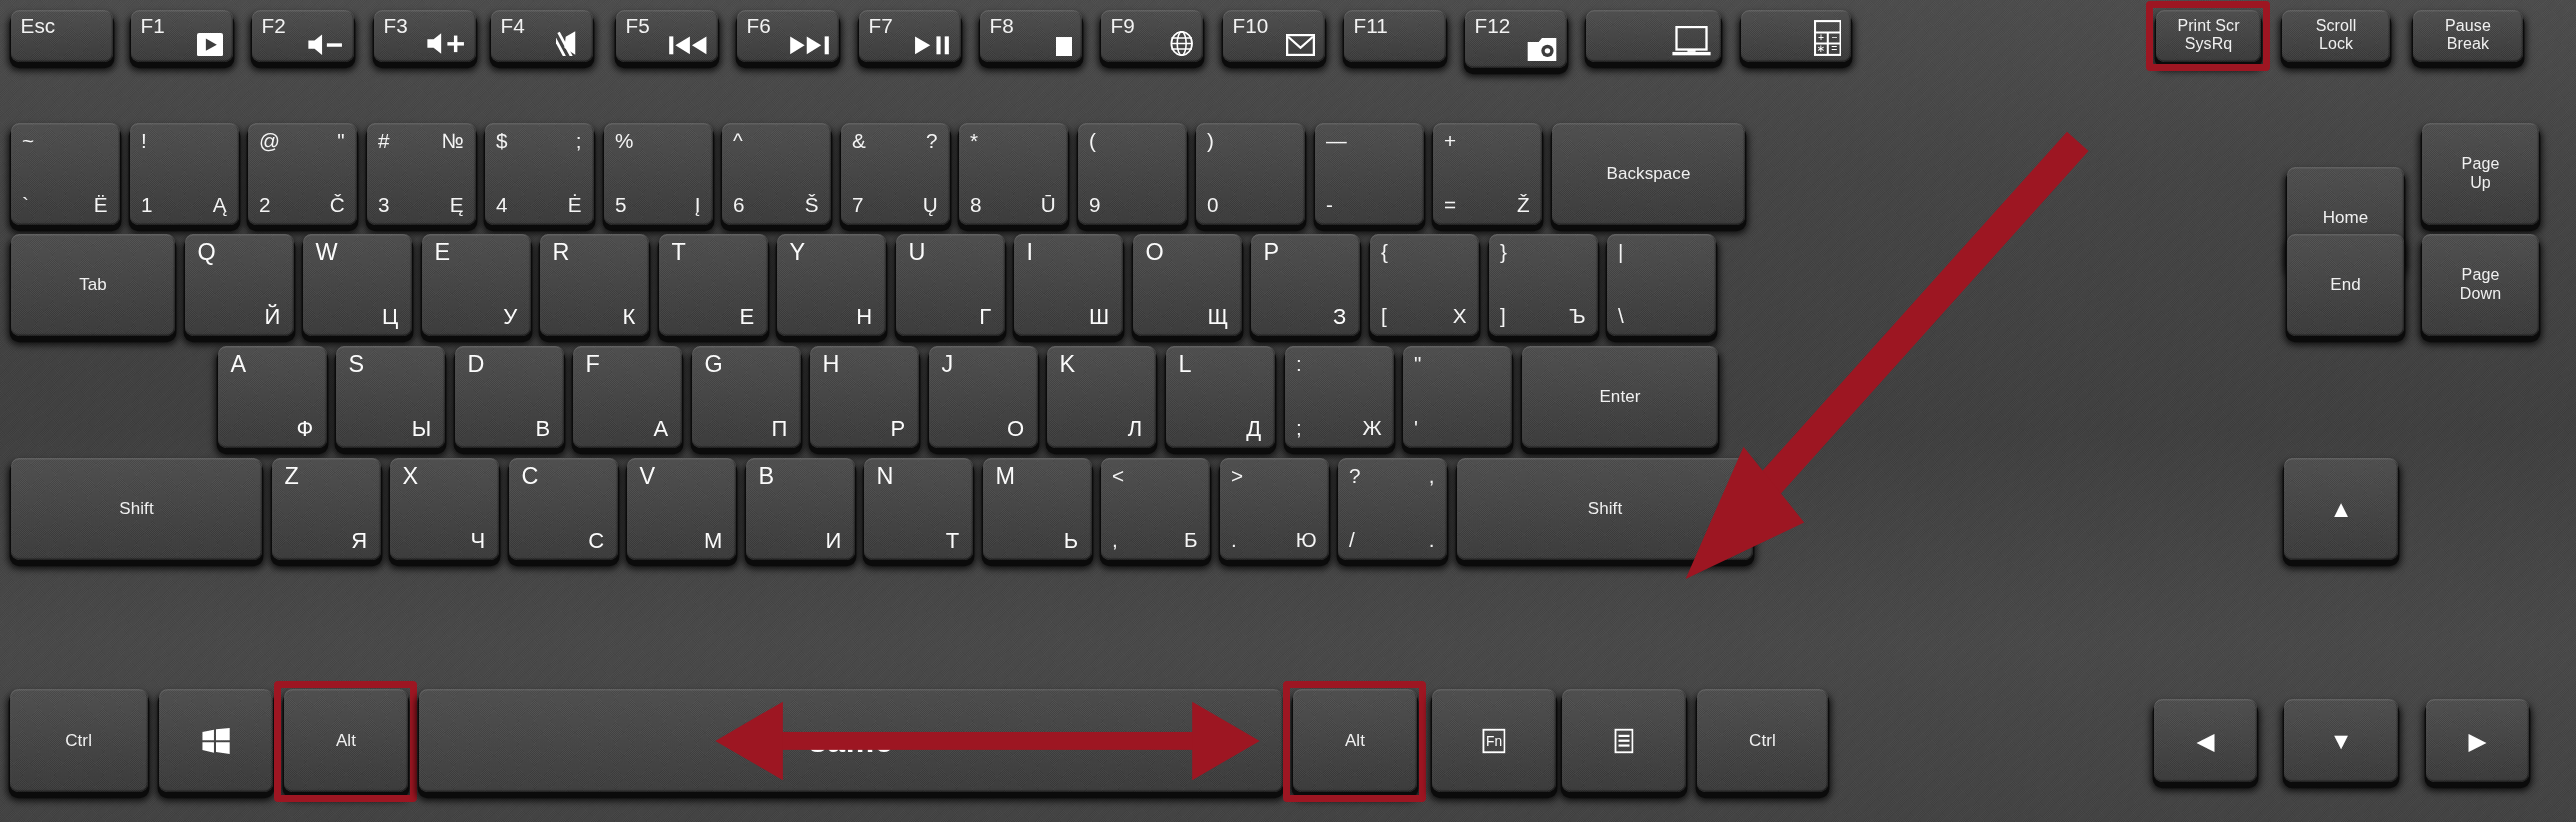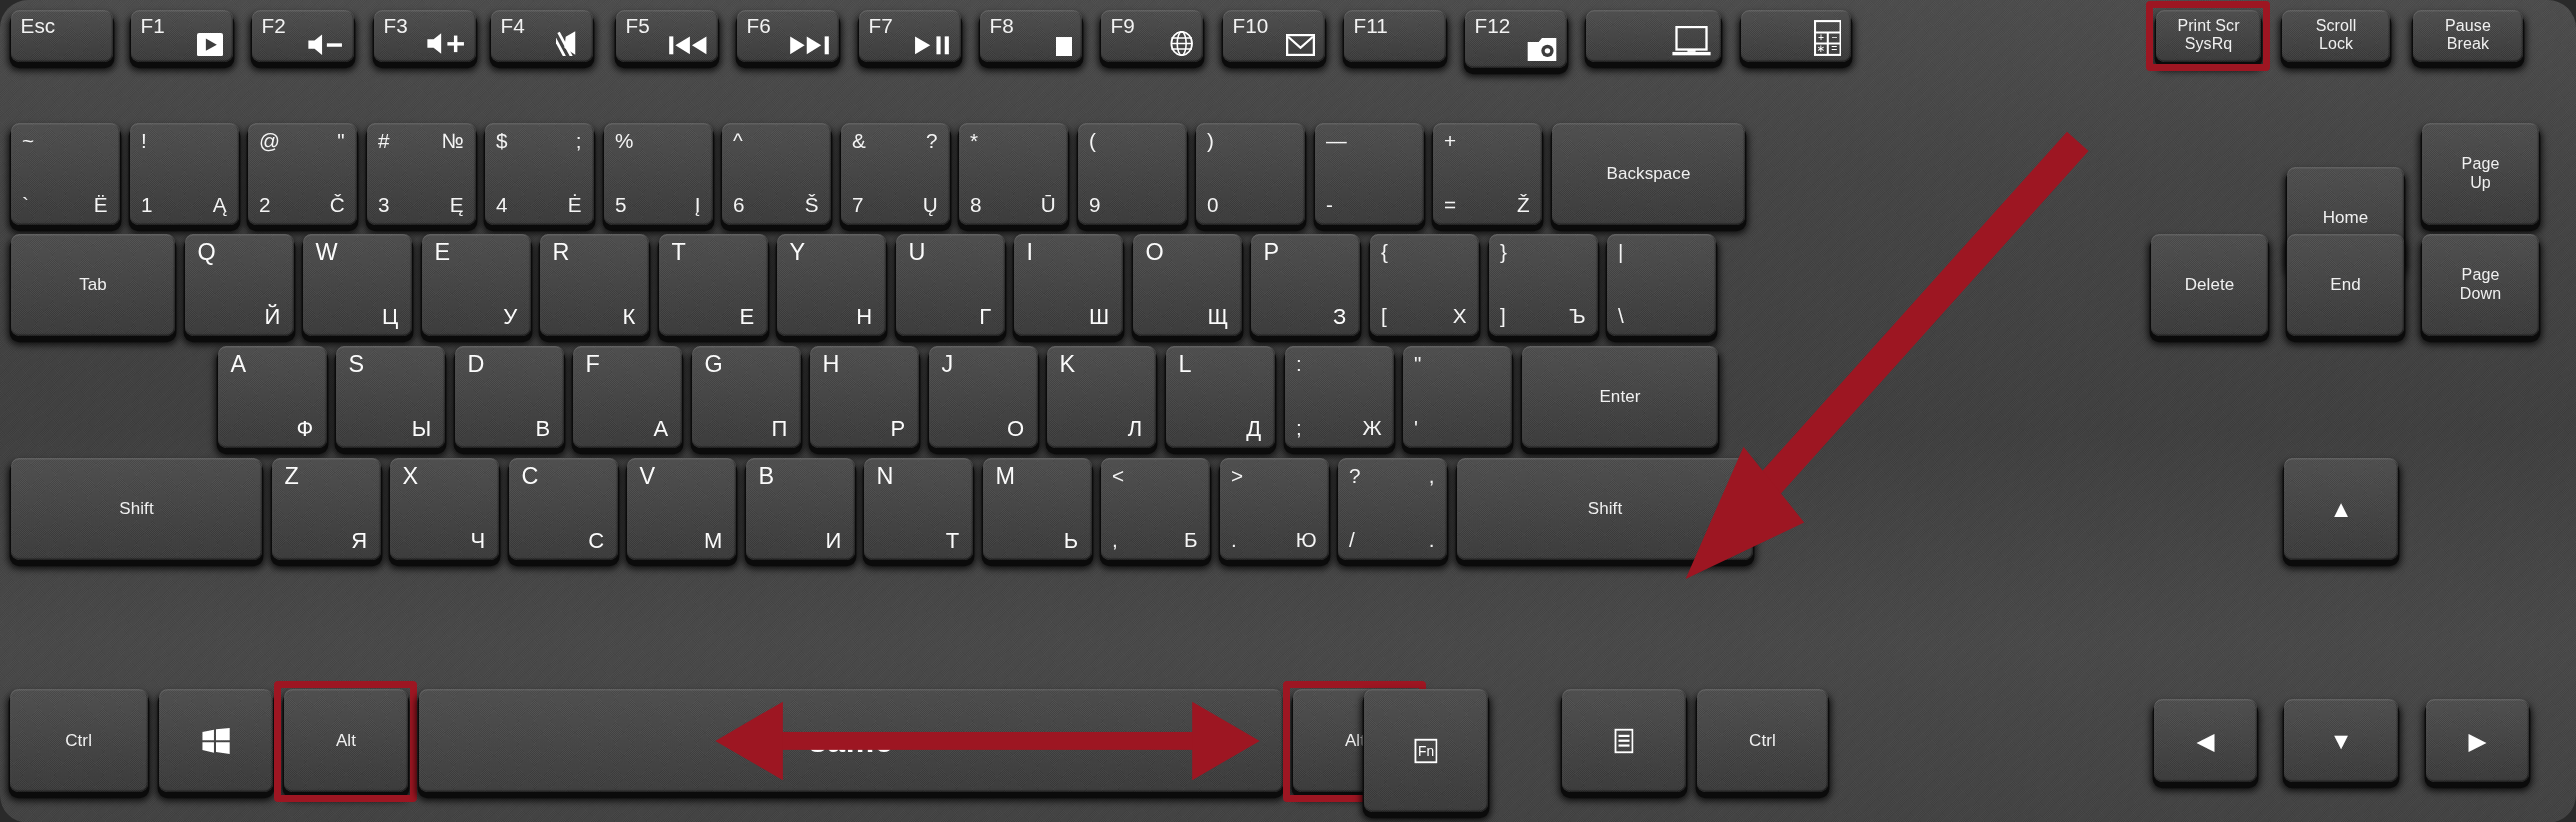--- a/index.html
+++ b/index.html
@@ -3,21 +3,20 @@
 <meta charset="utf-8">
 <style>
   html,body{margin:0;padding:0;background:#2a2a2a;}
   body{font-family:"Liberation Sans",sans-serif;}
   #kb{
     position:relative;width:2576px;height:823px;overflow:hidden;
     background:
       repeating-linear-gradient(52deg, rgba(255,255,255,.016) 0 0.7px, rgba(0,0,0,.02) 0.7px 1.4px),
       repeating-linear-gradient(-41deg, rgba(255,255,255,.014) 0 0.7px, rgba(0,0,0,.018) 0.7px 1.4px),
       linear-gradient(180deg,#4b4b4b 0%,#434343 22%,#3e3e3e 52%,#474747 78%,#414141 100%);
-    border-radius: 28px;
   }
   .key{
     position:absolute;box-sizing:border-box;
     border-radius:8.3px;
     background:
       repeating-linear-gradient(48deg, rgba(255,255,255,.022) 0 0.7px, rgba(0,0,0,.03) 0.7px 1.4px),
       repeating-linear-gradient(-48deg, rgba(255,255,255,.018) 0 0.7px, rgba(0,0,0,.026) 0.7px 1.4px),
       linear-gradient(178deg,#4e4e4e 0%,#464646 40%,#3d3d3d 82%,#3a3a3a 100%);
     box-shadow:
       0 4.8px 0 1.4px #0b0b0b,
@@ -336,23 +335,20 @@
     </div>
     <div class="key" style="left: 1489px; top: 234px; width: 109px; height: 102px;">
       <span class="q tl">}</span>
       <span class="q bl">]</span>
       <span class="q br">Ъ</span>
     </div>
     <div class="key" style="left: 1607px; top: 234px; width: 109px; height: 102px;">
       <span class="q tl">|</span>
       <span class="q bl">\</span>
     </div>
-    <div class="key" style="left: 2151px; top: 234px; width: 117px; height: 102px;">
-      <span class="lbl">Delete</span>
-    </div>
     <div class="key" style="left: 2287px; top: 234px; width: 117px; height: 102px;">
       <span class="lbl">End</span>
     </div>
     <div class="key" style="left: 2422px; top: 234px; width: 117px; height: 102px;">
       <span class="lbl two sm">Page<br>Down</span>
     </div>
     <div class="key" style="left: 218px; top: 346px; width: 109px; height: 102px;">
       <span class="lat">A</span>
       <span class="cyr">Ф</span>
     </div>
@@ -470,21 +466,21 @@
       <span class="lbl">Alt</span>
     </div>
     <div class="hl" style="left: 274px; top: 681px; width: 143px; height: 121px;"></div>
     <div class="key" style="left: 419px; top: 689px; width: 864px; height: 103px;">
       <span class="space-word">same</span>
     </div>
     <div class="key" style="left: 1293px; top: 689px; width: 124px; height: 103px;">
       <span class="lbl">Alt</span>
     </div>
     <div class="hl" style="left: 1283px; top: 681px; width: 143px; height: 121px;"></div>
-    <div class="key" style="left: 1364px; top: 689px; width: 124px; height: 123px;">
+    <div class="key" style="left: 1432px; top: 689px; width: 124px; height: 103px;">
       <span class="icon-c">
         <svg width="23.4" height="25" viewBox="0 0 34 36" fill="#fff">
           <rect x="1.5" y="1.5" width="31" height="33" fill="none" stroke="#fff" stroke-width="3"></rect>
           <text x="17" y="26" font-size="20" font-family="Liberation Sans" text-anchor="middle" fill="#fff">Fn</text>
         </svg>
       </span>
     </div>
     <div class="key" style="left: 1562px; top: 689px; width: 124px; height: 103px;">
       <span class="icon-c">
         <svg width="19.3" height="25" viewBox="0 0 28 36" fill="#fff">

